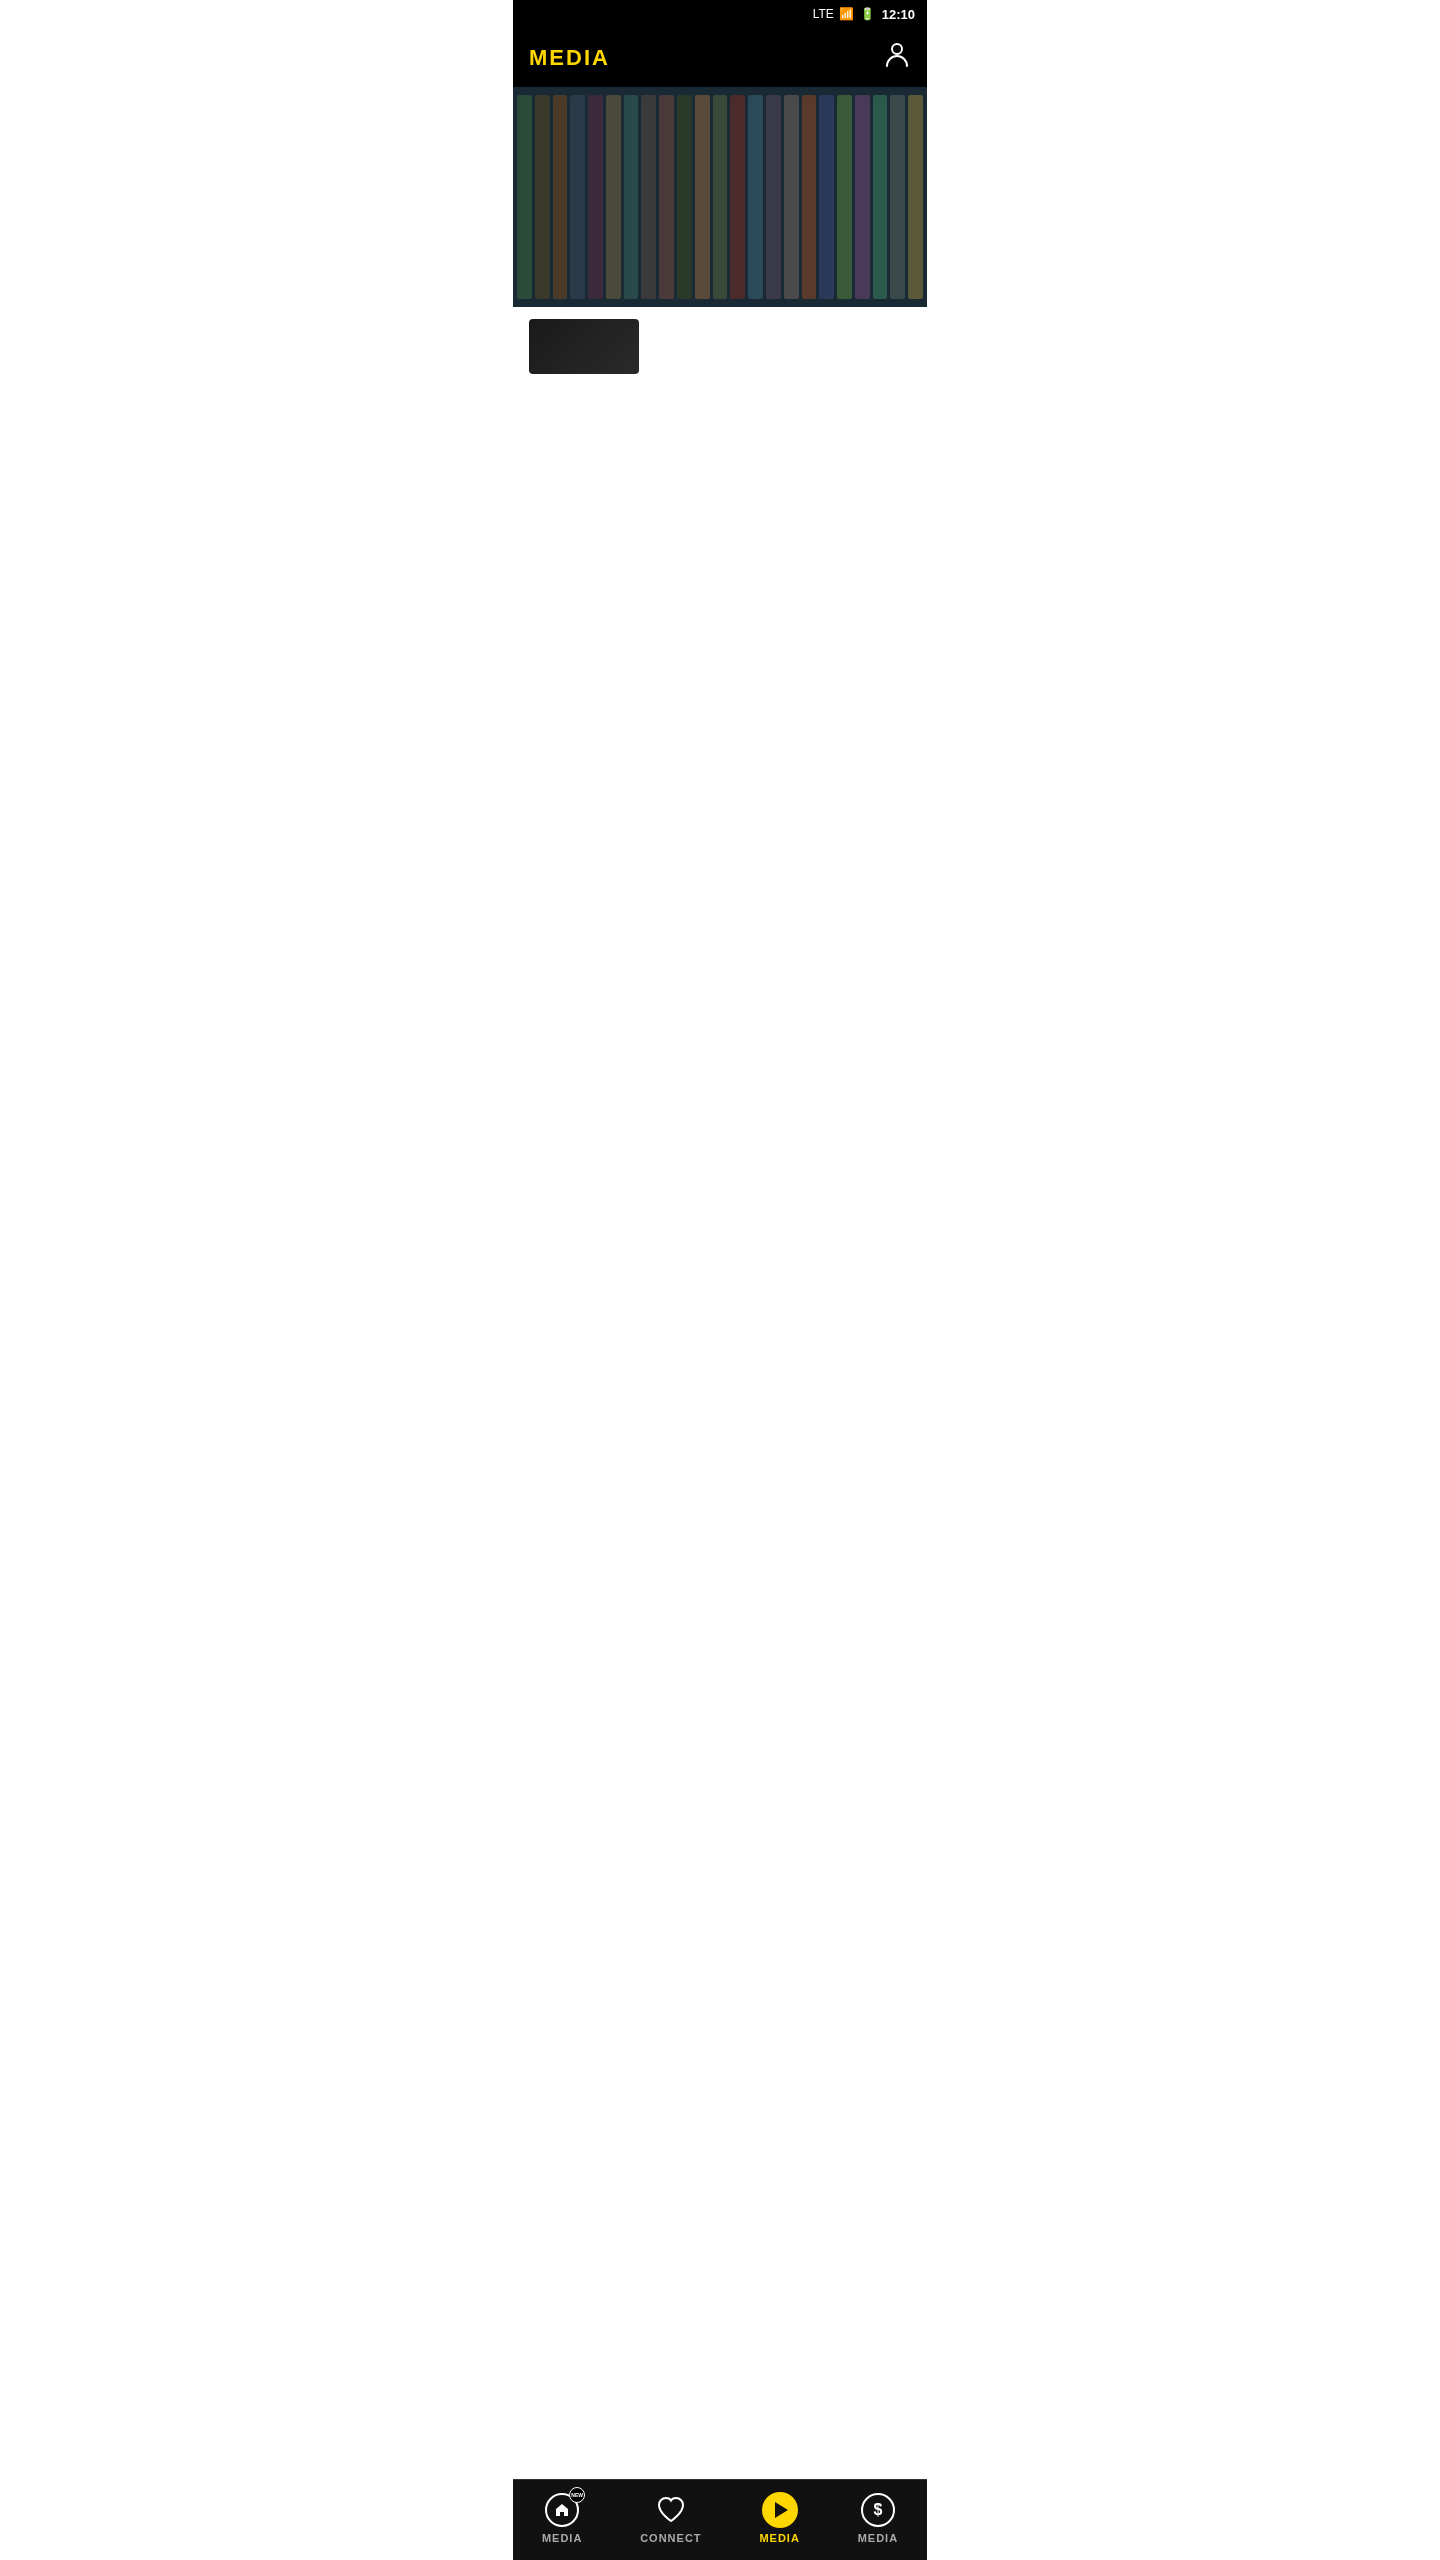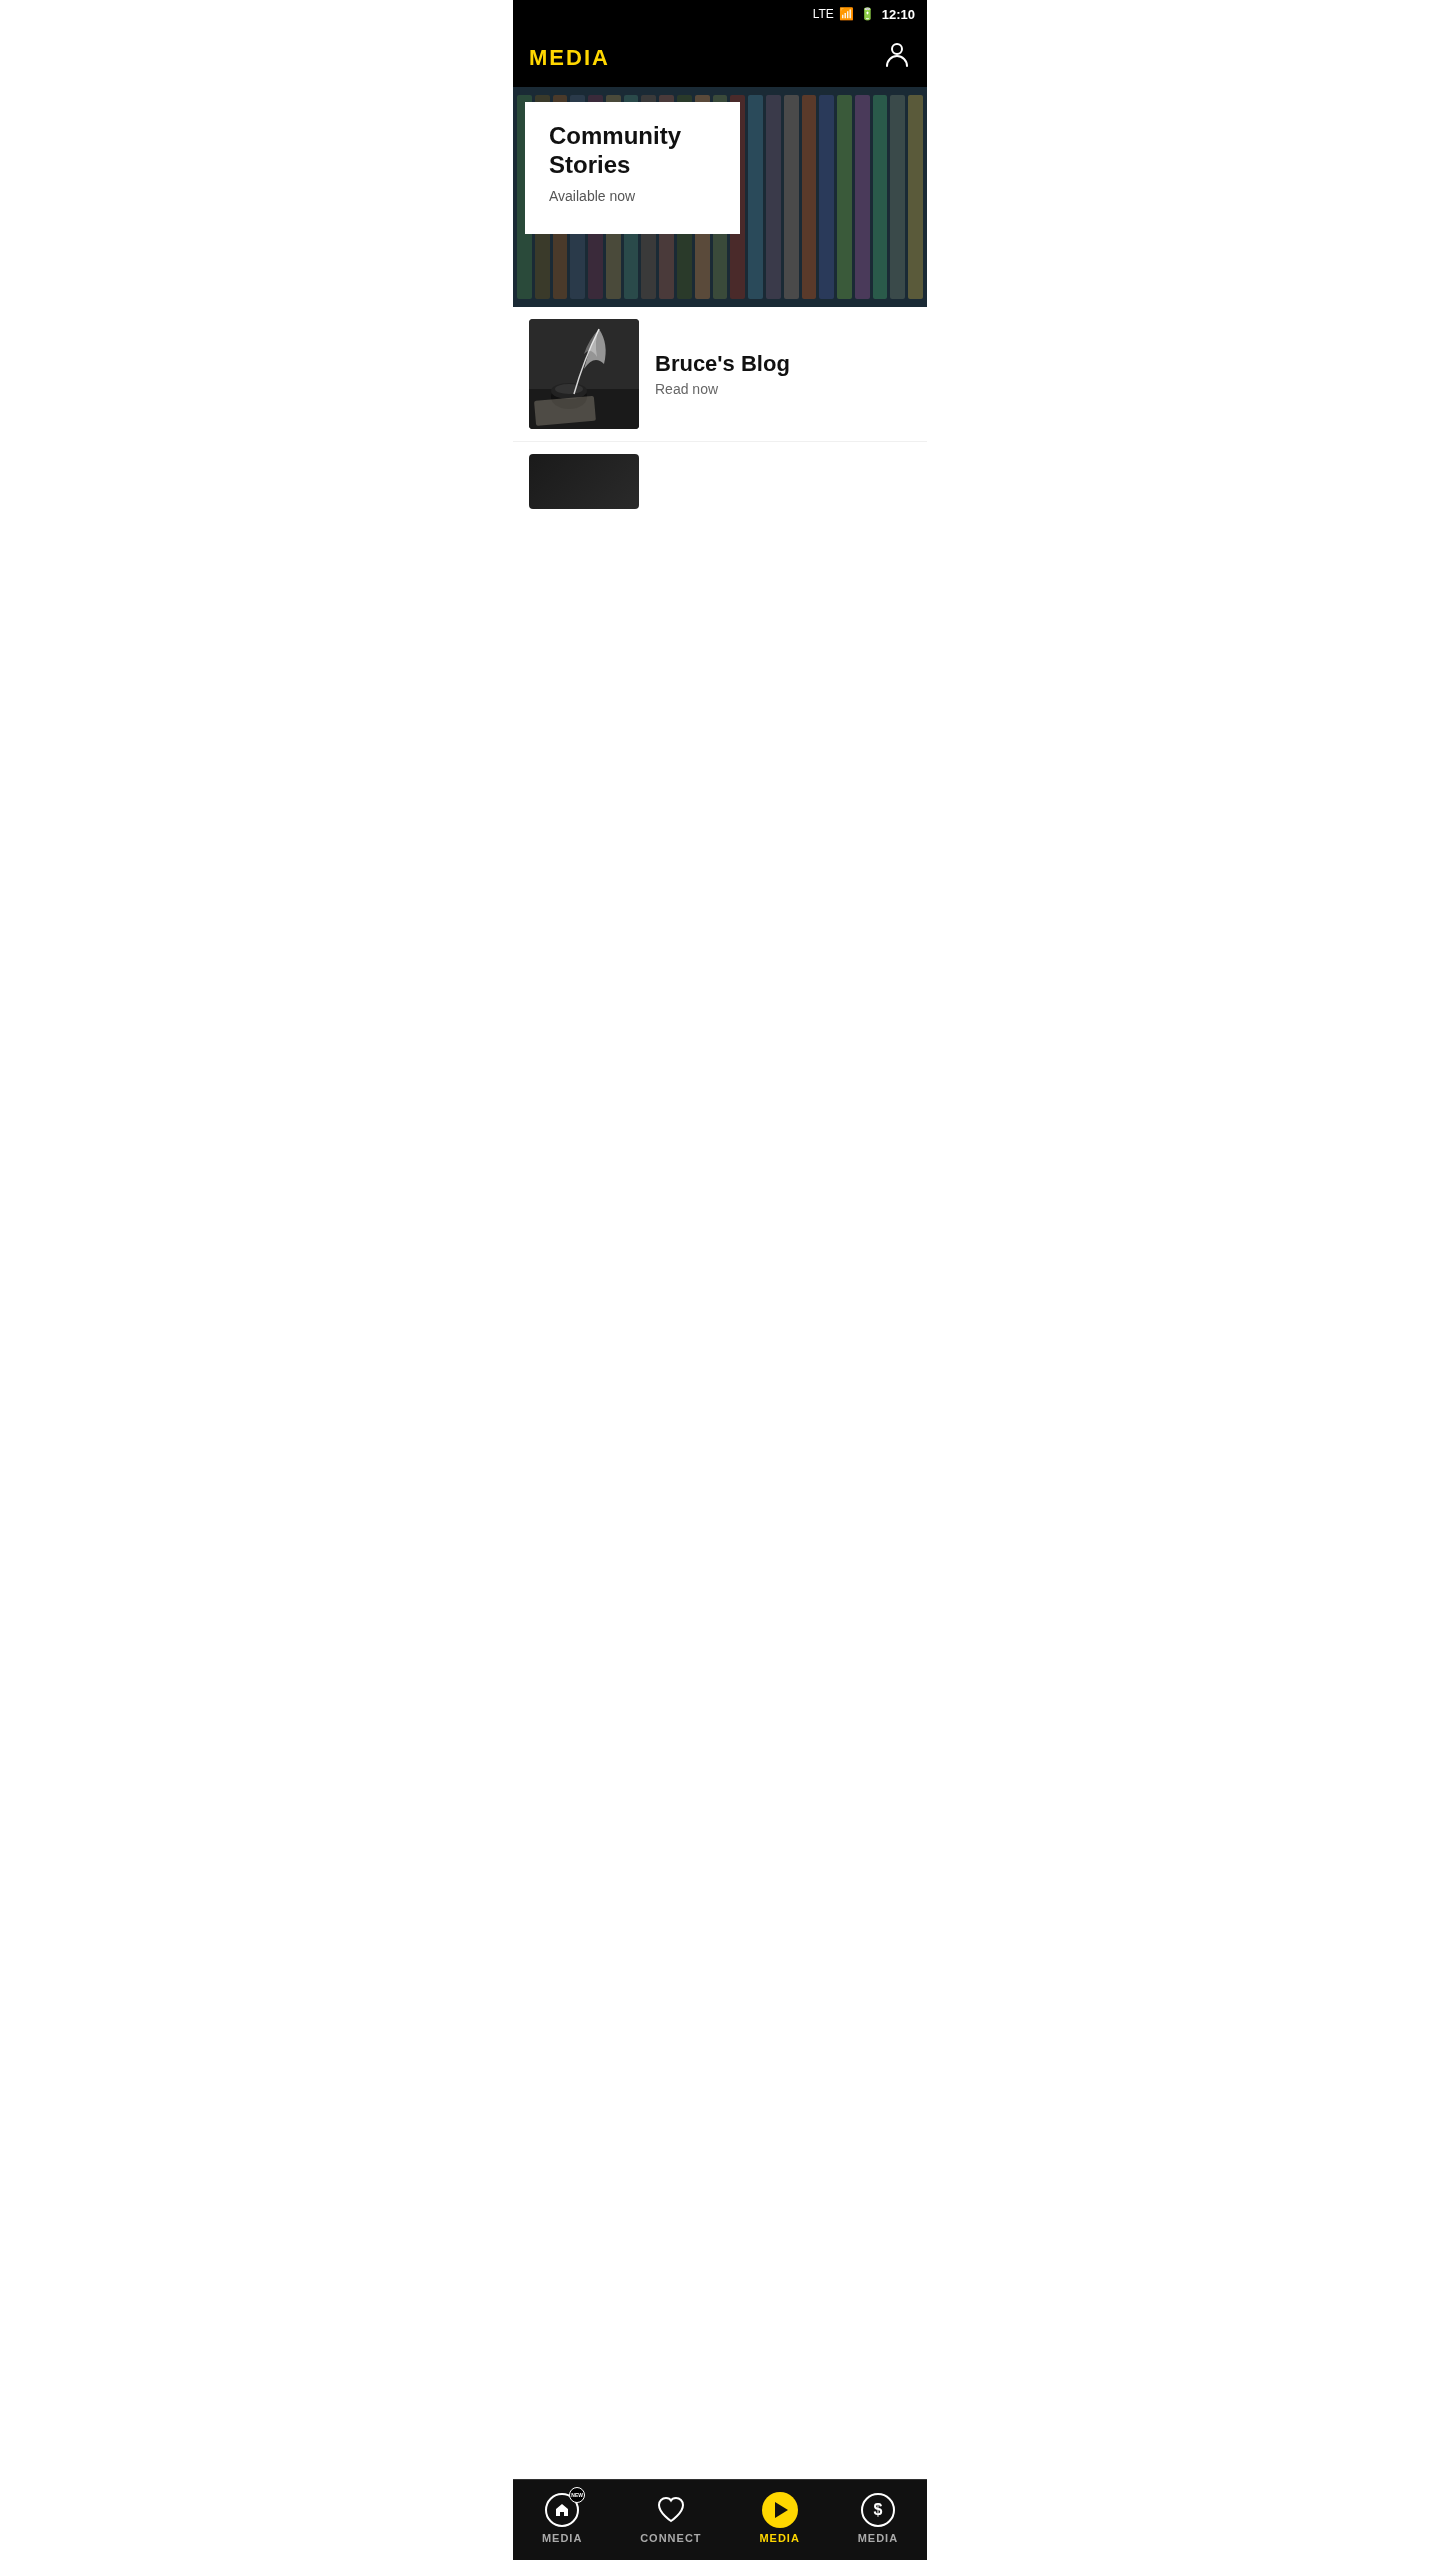--- a/index.html
+++ b/index.html
@@ -364,58 +364,25 @@
     <div class="book-spine" style="background:#4a4a4a; width:8px;"></div>
     <div class="book-spine" style="background:#5a3a2a; width:12px;"></div>
     <div class="book-spine" style="background:#2a3a5a; width:10px;"></div>
     <div class="book-spine" style="background:#3a5a3a; width:9px;"></div>
     <div class="book-spine" style="background:#4a3a5a; width:11px;"></div>
     <div class="book-spine" style="background:#2a5a4a; width:14px;"></div>
     <div class="book-spine" style="background:#3a4a4a; width:8px;"></div>
     <div class="book-spine" style="background:#5a5a3a; width:10px;"></div>
   </div>
 
-  <div class="hero-card">
-    <div class="hero-card-title">
-      Community<br>Stories
-    </div>
-    <div class="hero-card-subtitle">Available now</div>
-  </div>
 </div>
 
 <div class="content-list">
 
 
-  <div class="content-item">
-    <div class="content-thumbnail">
-      <div class="quill-bg">
-
-        <svg width="110" height="110" viewBox="0 0 110 110" fill="none">
-
-          <rect width="110" height="110" fill="#2a2a2a"></rect>
-
-          <rect x="0" y="70" width="110" height="40" fill="#1a1a1a"></rect>
-
-          <ellipse cx="40" cy="78" rx="18" ry="12" fill="#111"></ellipse>
-          <ellipse cx="40" cy="72" rx="18" ry="8" fill="#222"></ellipse>
-          <ellipse cx="40" cy="70" rx="14" ry="5" fill="#333"></ellipse>
-
-          <path d="M70 10 Q55 40 45 75" stroke="rgba(255,255,255,0.8)" stroke-width="1.5" fill="none"></path>
-          <path d="M70 10 Q80 25 75 45 Q65 35 55 50 Q60 30 70 10Z" fill="rgba(255,255,255,0.5)"></path>
-          <path d="M70 10 Q60 20 55 35 Q62 28 68 38 Q65 22 70 10Z" fill="rgba(255,255,255,0.3)"></path>
-
-          <rect x="5" y="82" width="60" height="25" rx="2" fill="rgba(200,190,170,0.3)" transform="rotate(-5 5 82)"></rect>
-        </svg>
-      </div>
-    </div>
-    <div class="content-info">
-      <div class="content-title">Bruce's Blog</div>
-      <div class="content-subtitle">Read now</div>
-    </div>
-  </div>
 
   <div class="content-item-partial">
     <div class="content-thumbnail-partial">
       <div class="dark-bg"></div>
     </div>
   </div>
 
 </div>
 
 <div class="bottom-nav">

